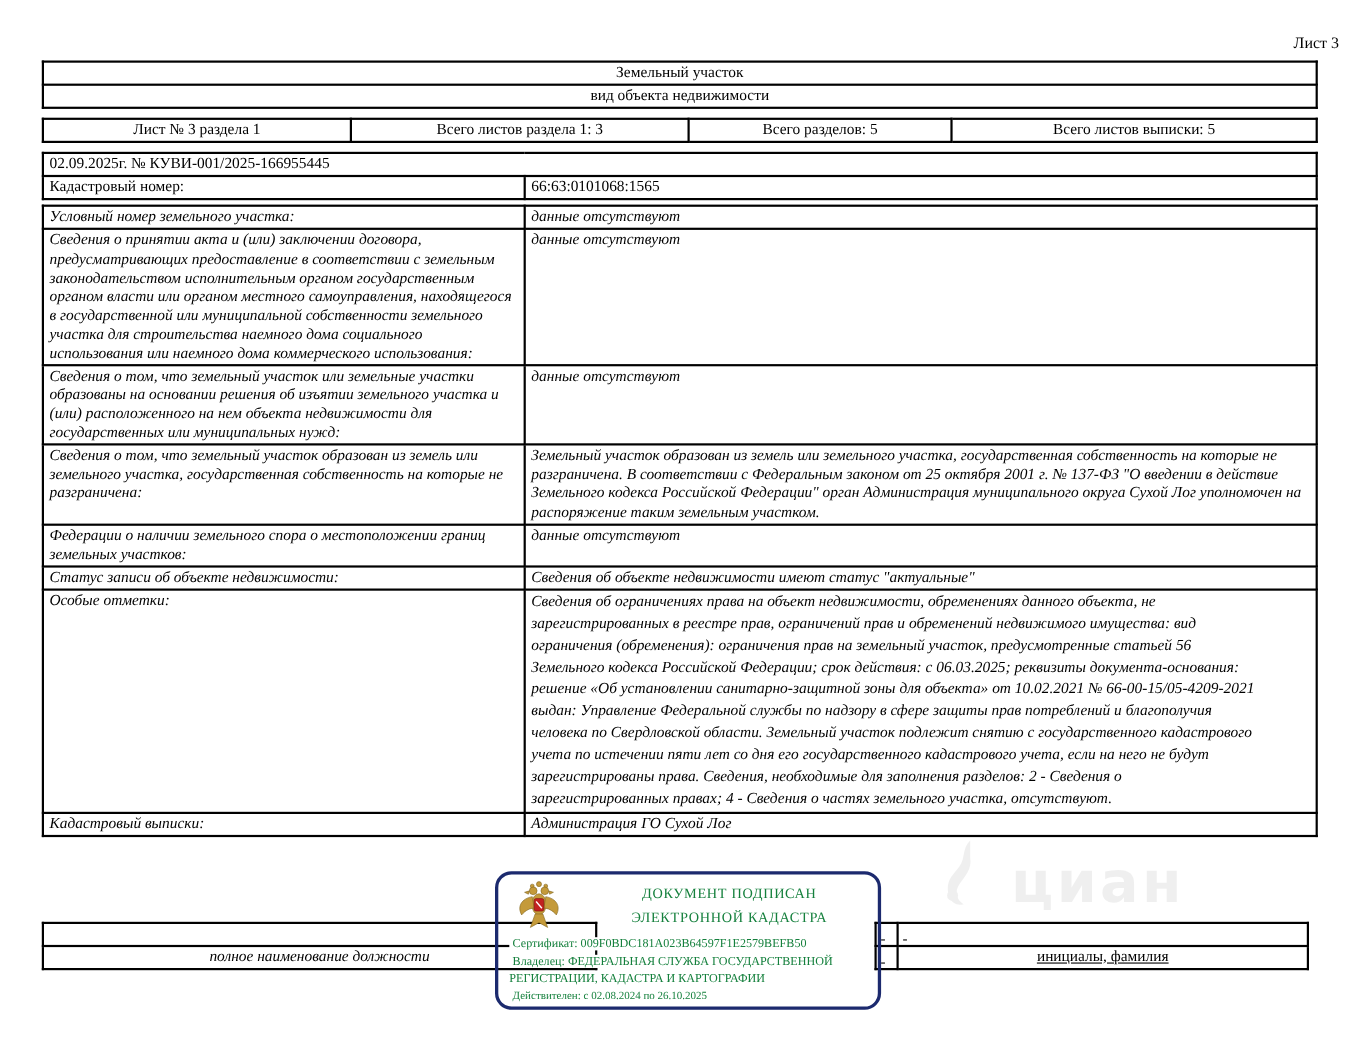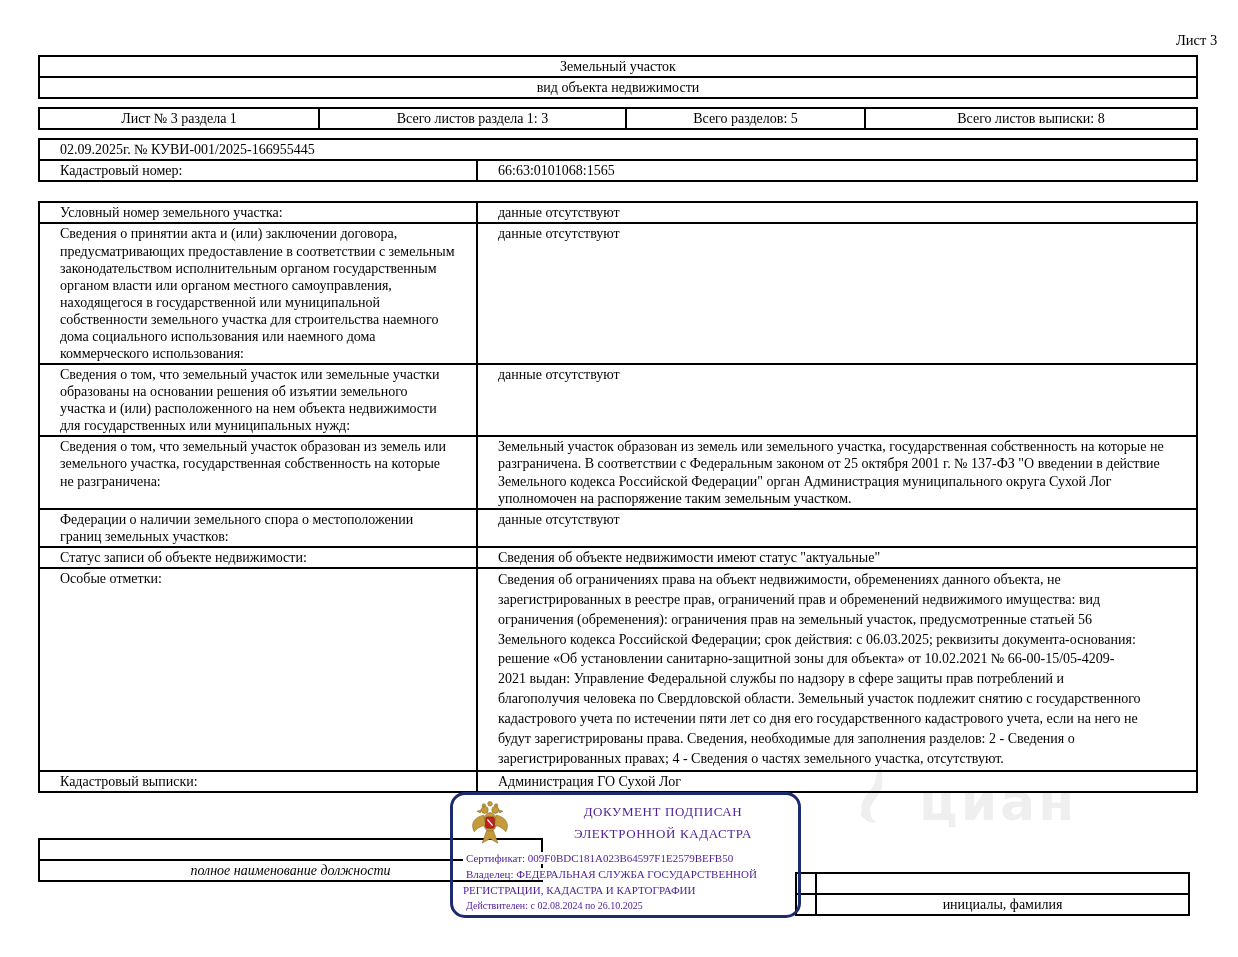--- a/index.html
+++ b/index.html
@@ -3,40 +3,40 @@
 <meta charset="utf-8">
 <style>
   html,body { margin:0; padding:0; }
   body {
     width:1238px; height:957px; position:relative; overflow:hidden;
     background:#ffffff; color:#000;
     font-family:"Liberation Serif", serif;
   }
   table { border-collapse:collapse; table-layout:fixed; width:100%; }
   td {
-    border:2px solid #000; padding:1px 20px;
+    border:2px solid #000; padding:1px 5px;
     font-size:14px; line-height:1.22; vertical-align:top;
     background:transparent; word-wrap:break-word;
   }
   td.c { text-align:center; vertical-align:middle; }
   .sheet-label { position:absolute; left:1176px; top:32px; font-size:14.5px; }
   #doc { position:absolute; left:38px; top:55px; width:1160px; z-index:1; }
   .tgap8 { margin-top:8px; }
-  .tgap11 { margin-top:19px; }
+  .tgap11 { margin-top:4px;font-style:italic; }
   td.hrow { height:15px; }
   td.spread { line-height:1.42; padding-right:55px; }
   
   #sig-left  { position:absolute; left:38px;  top:838px; width:505px; z-index:1;font-style:italic; }
-  #sig-right { position:absolute; left:795px; top:872px; width:395px; z-index:1; }
+  #sig-right { position:absolute; left:795px; top:838px; width:395px; z-index:1;text-decoration:underline; }
   .sigtbl td { height:15px; padding:1px 4px; }
   
   #stamp {
     position:absolute; left:450px; top:792px; width:345px; height:120px;
     border:3px solid #1c2a6e; border-radius:15px; z-index:3;
-    color:#4c1d95; background:transparent;
+    color:#15803d; background:transparent;
   }
   #stamp .mask { background:#fff; padding:0 3px; }
   #stamp .titles { position:absolute; left:92px; top:9px; width:236px; text-align:center;
                    font-size:13px; letter-spacing:0.6px; }
   #stamp .titles div { margin-bottom:6px; }
   #stamp .details { position:absolute; left:10px; top:55px; width:328px;
                     font-size:11px; line-height:16px; }
   #stamp .details .valid { font-size:10px; }
   #eagle { position:absolute; left:16px; top:4px; }
   
@@ -78,21 +78,21 @@
         <col style="width:280px">
         <col style="width:307px">
         <col style="width:239px">
         <col>
       </colgroup>
     <tbody>
         <tr>
       <td class="c hrow">Лист № 3 раздела 1</td>
       <td class="c hrow">Всего листов раздела 1: 3</td>
       <td class="c hrow">Всего разделов: 5</td>
-      <td class="c hrow">Всего листов выписки: 8</td>
+      <td class="c hrow">Всего листов выписки: 5</td>
     </tr>
   </tbody>
     </table>
 
   <table class="tgap8">
     <colgroup>
         <col style="width:438px">
         <col>
       </colgroup>
     <tbody>

